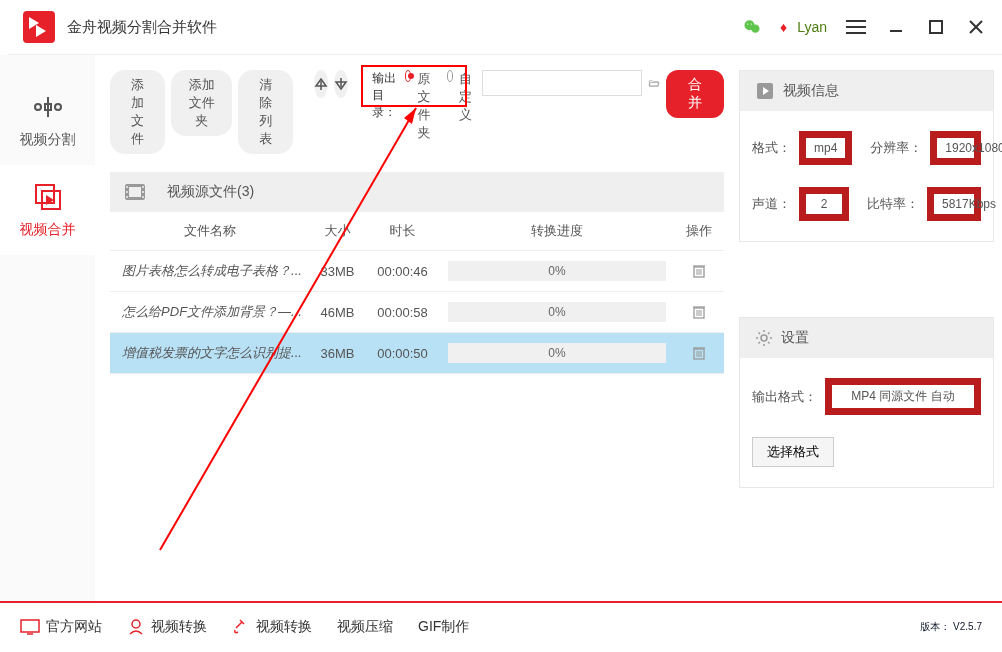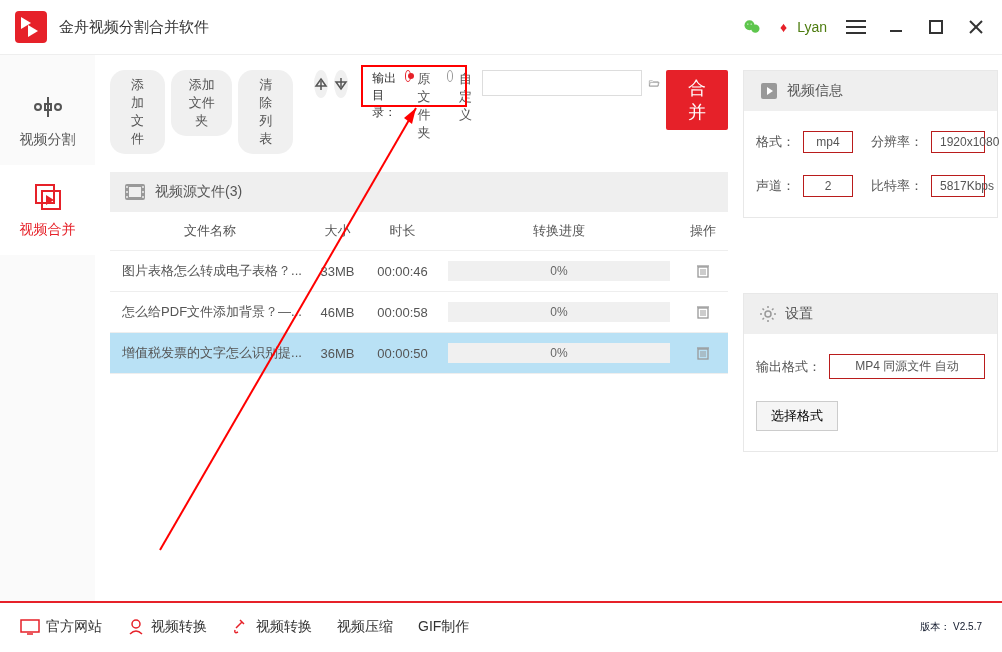--- a/index.html
+++ b/index.html
@@ -1,19 +1,19 @@
 <!DOCTYPE html>
 <html><head>
 <meta charset="utf-8">
 <style>
 * { margin: 0; padding: 0; box-sizing: border-box; font-family: "Microsoft YaHei", sans-serif; }
 body { width: 1002px; height: 652px; background: #fff; position: relative; overflow: hidden; }
 
 
-.titlebar { height: 55px; display: flex; align-items: center; padding: 0 15px; border-bottom: 1px solid #eee; }
+.titlebar { height: 55px; display: flex; align-items: center; padding: 0 15px; border-bottom: 1px solid #eee; margin-left: 8px; }
 .logo { width: 32px; height: 32px; background: #e62129; border-radius: 4px; position: relative; margin-right: 12px; }
 .logo::before { content: ""; position: absolute; left: 6px; top: 6px; border-left: 10px solid #fff; border-top: 6px solid transparent; border-bottom: 6px solid transparent; }
 .logo::after { content: ""; position: absolute; left: 13px; top: 14px; border-left: 10px solid #fff; border-top: 6px solid transparent; border-bottom: 6px solid transparent; }
 .app-title { font-size: 15px; color: #333; }
 .titlebar-right { margin-left: auto; display: flex; align-items: center; gap: 18px; }
 .wechat-icon { width: 20px; height: 20px; }
 .diamond-icon { color: #e62129; font-size: 14px; }
 .username { font-size: 14px; color: #4d7c0f; margin-left: -8px; }
 .menu-icon, .min-icon, .max-icon, .close-icon { width: 22px; height: 22px; display: flex; align-items: center; justify-content: center; cursor: pointer; color: #333; font-size: 20px; }
 
@@ -32,40 +32,40 @@
 .toolbar { display: flex; align-items: flex-start; gap: 6px; margin-bottom: 18px; }
 .pill-btn { background: #f0f0f0; border: none; border-radius: 15px; padding: 6px 16px; font-size: 13px; color: #555; cursor: pointer; }
 .icon-btn { width: 28px; height: 28px; border-radius: 50%; background: #f0f0f0; border: none; display: flex; align-items: center; justify-content: center; cursor: pointer; color: #555; }
 .out-label { font-size: 12px; color: #333; margin-left: 18px; }
 .radio { width: 12px; height: 12px; border-radius: 50%; border: 1px solid #999; display: inline-block; position: relative; }
 .radio.checked { border-color: #e62129; }
 .radio.checked::after { content: ""; position: absolute; width: 6px; height: 6px; background: #e62129; border-radius: 50%; left: 2px; top: 2px; }
 .radio-label { font-size: 13px; color: #555; }
 .output-path { width: 160px; height: 26px; border: 1px solid #ddd; }
 .folder-btn { width: 26px; height: 26px; cursor: pointer; }
-.merge-btn { background: #e62129; color: #fff; border: none; padding: 6px 22px; border-radius: 2px; font-size: 18px; cursor: pointer; }
-
-
-.panel-header { background: #efefef; height: 40px; display: flex; align-items: center; padding: 0 15px; gap: 10px; color: #555; font-size: 14px; }
+.merge-btn { background: #e62129; color: #fff; border: none; padding: 6px 22px; border-radius: 12px; font-size: 14px; cursor: pointer; }
+
+
+.panel-header { background: #efefef; height: 40px; display: flex; align-items: center; padding: 0 15px; gap: 22px; color: #555; font-size: 14px; }
 .film-icon { width: 20px; height: 16px; }
 .table { width: 100%; border-collapse: collapse; }
 .table th { font-weight: normal; font-size: 13px; color: #555; padding: 10px 8px; border-bottom: 1px solid #eee; text-align: center; }
 .table td { font-size: 13px; color: #555; padding: 10px 8px; border-bottom: 1px solid #eee; text-align: center; }
-.table td:first-child { text-align: center; padding-left: 12px; }
+.table td:first-child { text-align: center; padding-left: 12px; font-style: italic; }
 .table tr.selected td { background: #b9e1f5; }
 .progress-cell { background: #f0f0f0; font-size: 12px; color: #666; padding: 3px 0; width: 100%; display: block; text-align: center; }
 .trash { color: #999; cursor: pointer; }
 
 
 .info-card { border: 1px solid #e8e8e8; }
 .info-header { background: #efefef; height: 40px; display: flex; align-items: center; padding: 0 15px; gap: 8px; font-size: 14px; color: #555; }
 .info-body { padding: 20px 12px; display: flex; flex-direction: column; gap: 22px; }
 .info-row { display: flex; align-items: center; gap: 8px; font-size: 13px; color: #555; }
 .info-row label { flex-shrink: 0; }
-.info-val { border: 1px solid #b91c1c; padding: 3px 8px; min-width: 50px; text-align: center; font-size: 12px; }
+.info-val { border: 7px solid #b91c1c; padding: 3px 8px; min-width: 50px; text-align: center; font-size: 12px; }
 .info-val.wide { flex: 1; }
 .select-format-btn { background: #f5f5f5; border: 1px solid #ccc; padding: 5px 14px; font-size: 13px; cursor: pointer; }
 
 
 .bottombar { height: 50px; border-top: 2px solid #e62129; display: flex; align-items: center; padding: 0 20px; gap: 25px; font-size: 14px; color: #333; }
 .bottom-item { display: flex; align-items: center; gap: 6px; cursor: pointer; }
 .version { margin-left: auto; font-size: 10px; color: #0f172a; }
 
 
 .annot-box { position: absolute; border: 2px solid #ff0000; pointer-events: none; }

